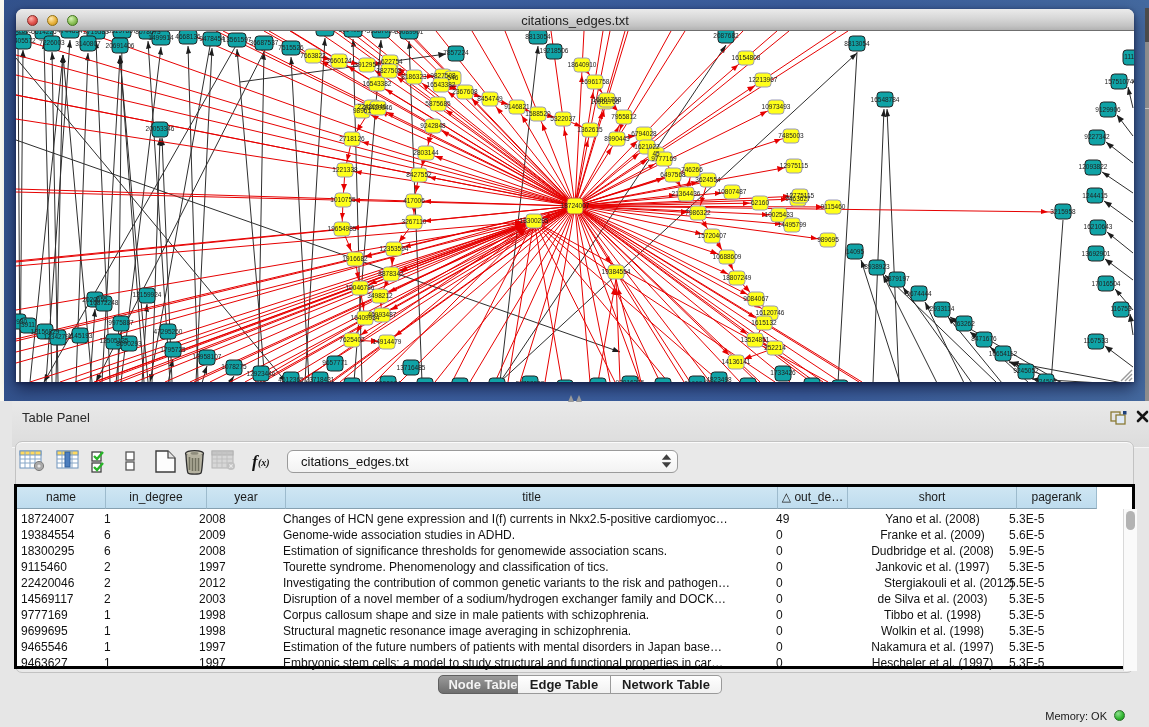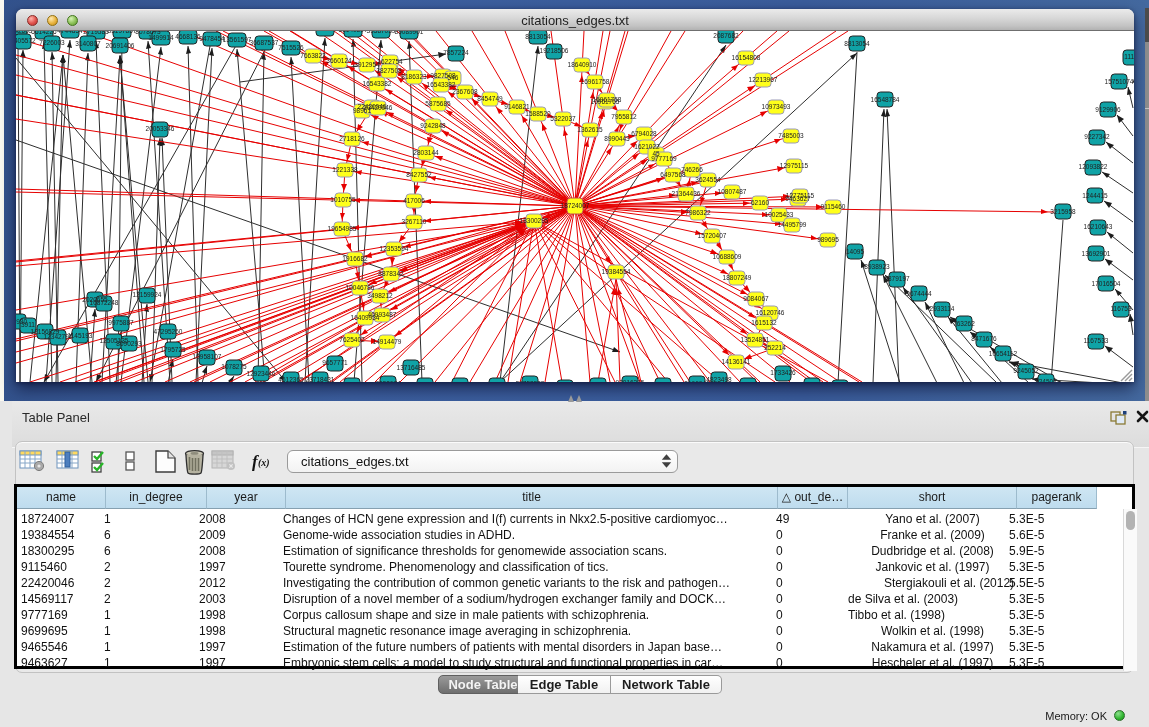--- a/index.html
+++ b/index.html
@@ -960,21 +960,21 @@
         <div class="hc" style="left:269px;width:492px">title</div>
         <div class="hc" style="left:761px;width:70px">△ out_de…</div>
         <div class="hc" style="left:831px;width:169px">short</div>
         <div class="hc" style="left:1000px;width:80px">pagerank</div>
         <div class="row" style="top:24px">
           <span class="c" style="left:4px;width:84px">18724007</span>
           <span class="c" style="left:87px;width:100px">1</span>
           <span class="c" style="left:182px;width:80px">2008</span>
           <span class="c" style="left:266px;width:494px">Changes of HCN gene expression and I(f) currents in Nkx2.5-positive cardiomyoc…</span>
           <span class="c" style="left:759px;width:70px">49</span>
-          <span class="c" style="left:831px;width:169px;text-align:center">Yano et al. (2007)</span>
+          <span class="c" style="left:831px;width:169px;text-align:center">Yano et al. (2008)</span>
           <span class="c" style="left:992px;width:100px">5.3E-5</span>
         </div>
         <div class="row" style="top:40px">
           <span class="c" style="left:4px;width:84px">19384554</span>
           <span class="c" style="left:87px;width:100px">6</span>
           <span class="c" style="left:182px;width:80px">2009</span>
           <span class="c" style="left:266px;width:494px">Genome-wide association studies in ADHD.</span>
           <span class="c" style="left:759px;width:70px">0</span>
           <span class="c" style="left:831px;width:169px;text-align:center">Franke et al. (2009)</span>
           <span class="c" style="left:992px;width:100px">5.6E-5</span>
@@ -1005,30 +1005,30 @@
           <span class="c" style="left:759px;width:70px">0</span>
           <span class="c" style="left:867px;width:169px;text-align:left">Stergiakouli et al. (2012)</span>
           <span class="c" style="left:992px;width:100px">5.5E-5</span>
         </div>
         <div class="row" style="top:104px">
           <span class="c" style="left:4px;width:84px">14569117</span>
           <span class="c" style="left:87px;width:100px">2</span>
           <span class="c" style="left:182px;width:80px">2003</span>
           <span class="c" style="left:266px;width:494px">Disruption of a novel member of a sodium/hydrogen exchanger family and DOCK…</span>
           <span class="c" style="left:759px;width:70px">0</span>
-          <span class="c" style="left:831px;width:169px;">de Silva et al. (2003)</span>
+          <span class="c" style="left:831px;width:169px;text-align:center">de Silva et al. (2003)</span>
           <span class="c" style="left:992px;width:100px">5.3E-5</span>
         </div>
         <div class="row" style="top:120px">
           <span class="c" style="left:4px;width:84px">9777169</span>
           <span class="c" style="left:87px;width:100px">1</span>
           <span class="c" style="left:182px;width:80px">1998</span>
           <span class="c" style="left:266px;width:494px">Corpus callosum shape and size in male patients with schizophrenia.</span>
           <span class="c" style="left:759px;width:70px">0</span>
-          <span class="c" style="left:831px;width:169px;text-align:left">Tibbo et al. (1998)</span>
+          <span class="c" style="left:831px;width:169px;text-align:center">Tibbo et al. (1998)</span>
           <span class="c" style="left:992px;width:100px">5.3E-5</span>
         </div>
         <div class="row" style="top:136px">
           <span class="c" style="left:4px;width:84px">9699695</span>
           <span class="c" style="left:87px;width:100px">1</span>
           <span class="c" style="left:182px;width:80px">1998</span>
           <span class="c" style="left:266px;width:494px">Structural magnetic resonance image averaging in schizophrenia.</span>
           <span class="c" style="left:759px;width:70px">0</span>
           <span class="c" style="left:831px;width:169px;text-align:center">Wolkin et al. (1998)</span>
           <span class="c" style="left:992px;width:100px">5.3E-5</span>

